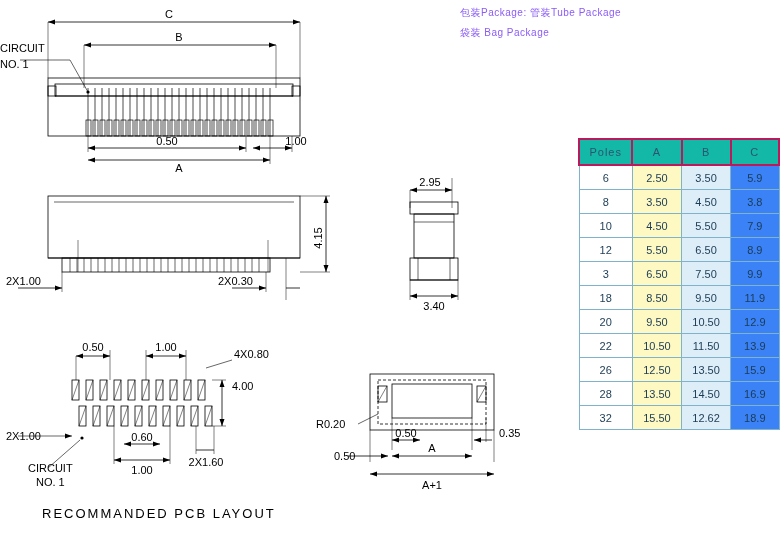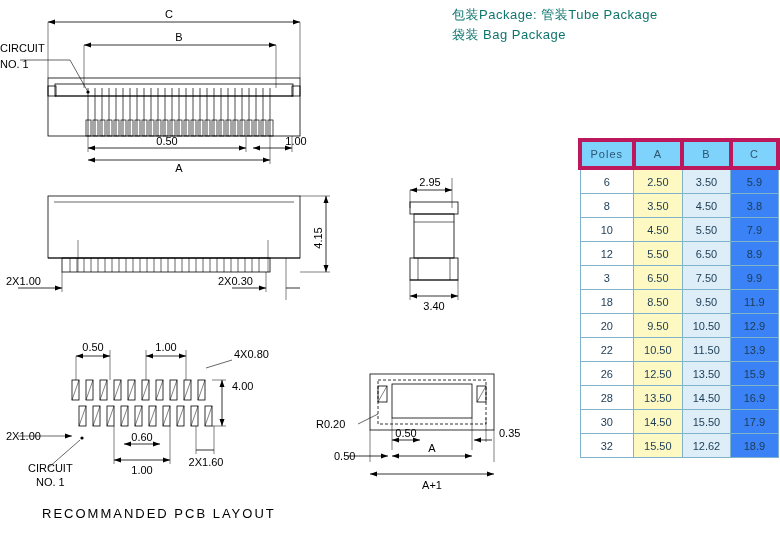--- a/index.html
+++ b/index.html
@@ -9,39 +9,40 @@
     font-family:"Liberation Sans", sans-serif;
     position:relative;
     overflow:hidden;
   }
   .root{position:absolute;left:0;top:0;width:780px;height:538px;}
   svg.dwg{position:absolute;left:0;top:0;width:780px;height:538px;}
 
   
   .pkg-note{
     position:absolute;
-    font-size:13px;
-    color:#0f766e;
+    font-size:10px;
+    color:#8b5cf6;
     letter-spacing:0.5px;
     white-space:nowrap;
+    margin-left:8px;
   }
   .pkg1{left:452px;top:6px;}
   .pkg2{left:452px;top:26px;}
 
   
   .tbl-wrap{position:absolute;left:578px;top:138px;}
   table.spec{
     border-collapse:collapse;
     font-size:11px;
     color:#3b5c78;
     font-family:"Liberation Sans", sans-serif;
   }
   table.spec th{
-    background:#7dd3fc;
-    border:4px solid #be185d;
+    background:#14b8a6;
+    border:2px solid #be185d;
     width:48px;height:22px;
     font-weight:normal;
     letter-spacing:1px;
     color:#2d5570;
   }
   table.spec th.poles{width:52px;letter-spacing:1px;}
   table.spec td{
     border:1px solid #7fb3cc;
     height:21px;
     text-align:center;
@@ -475,26 +476,20 @@
           <td class="c2">13.50</td>
           <td class="c3">15.9</td>
         </tr>
         <tr>
           <td class="poles">28</td>
           <td class="c1">13.50</td>
           <td class="c2">14.50</td>
           <td class="c3">16.9</td>
         </tr>
         <tr>
-          <td class="poles">30</td>
-          <td class="c1">14.50</td>
-          <td class="c2">15.50</td>
-          <td class="c3">17.9</td>
-        </tr>
-        <tr>
           <td class="poles">32</td>
           <td class="c1">15.50</td>
           <td class="c2">12.62</td>
           <td class="c3">18.9</td>
         </tr>
       </tbody>
     </table>
   </div>
 
 </div>

